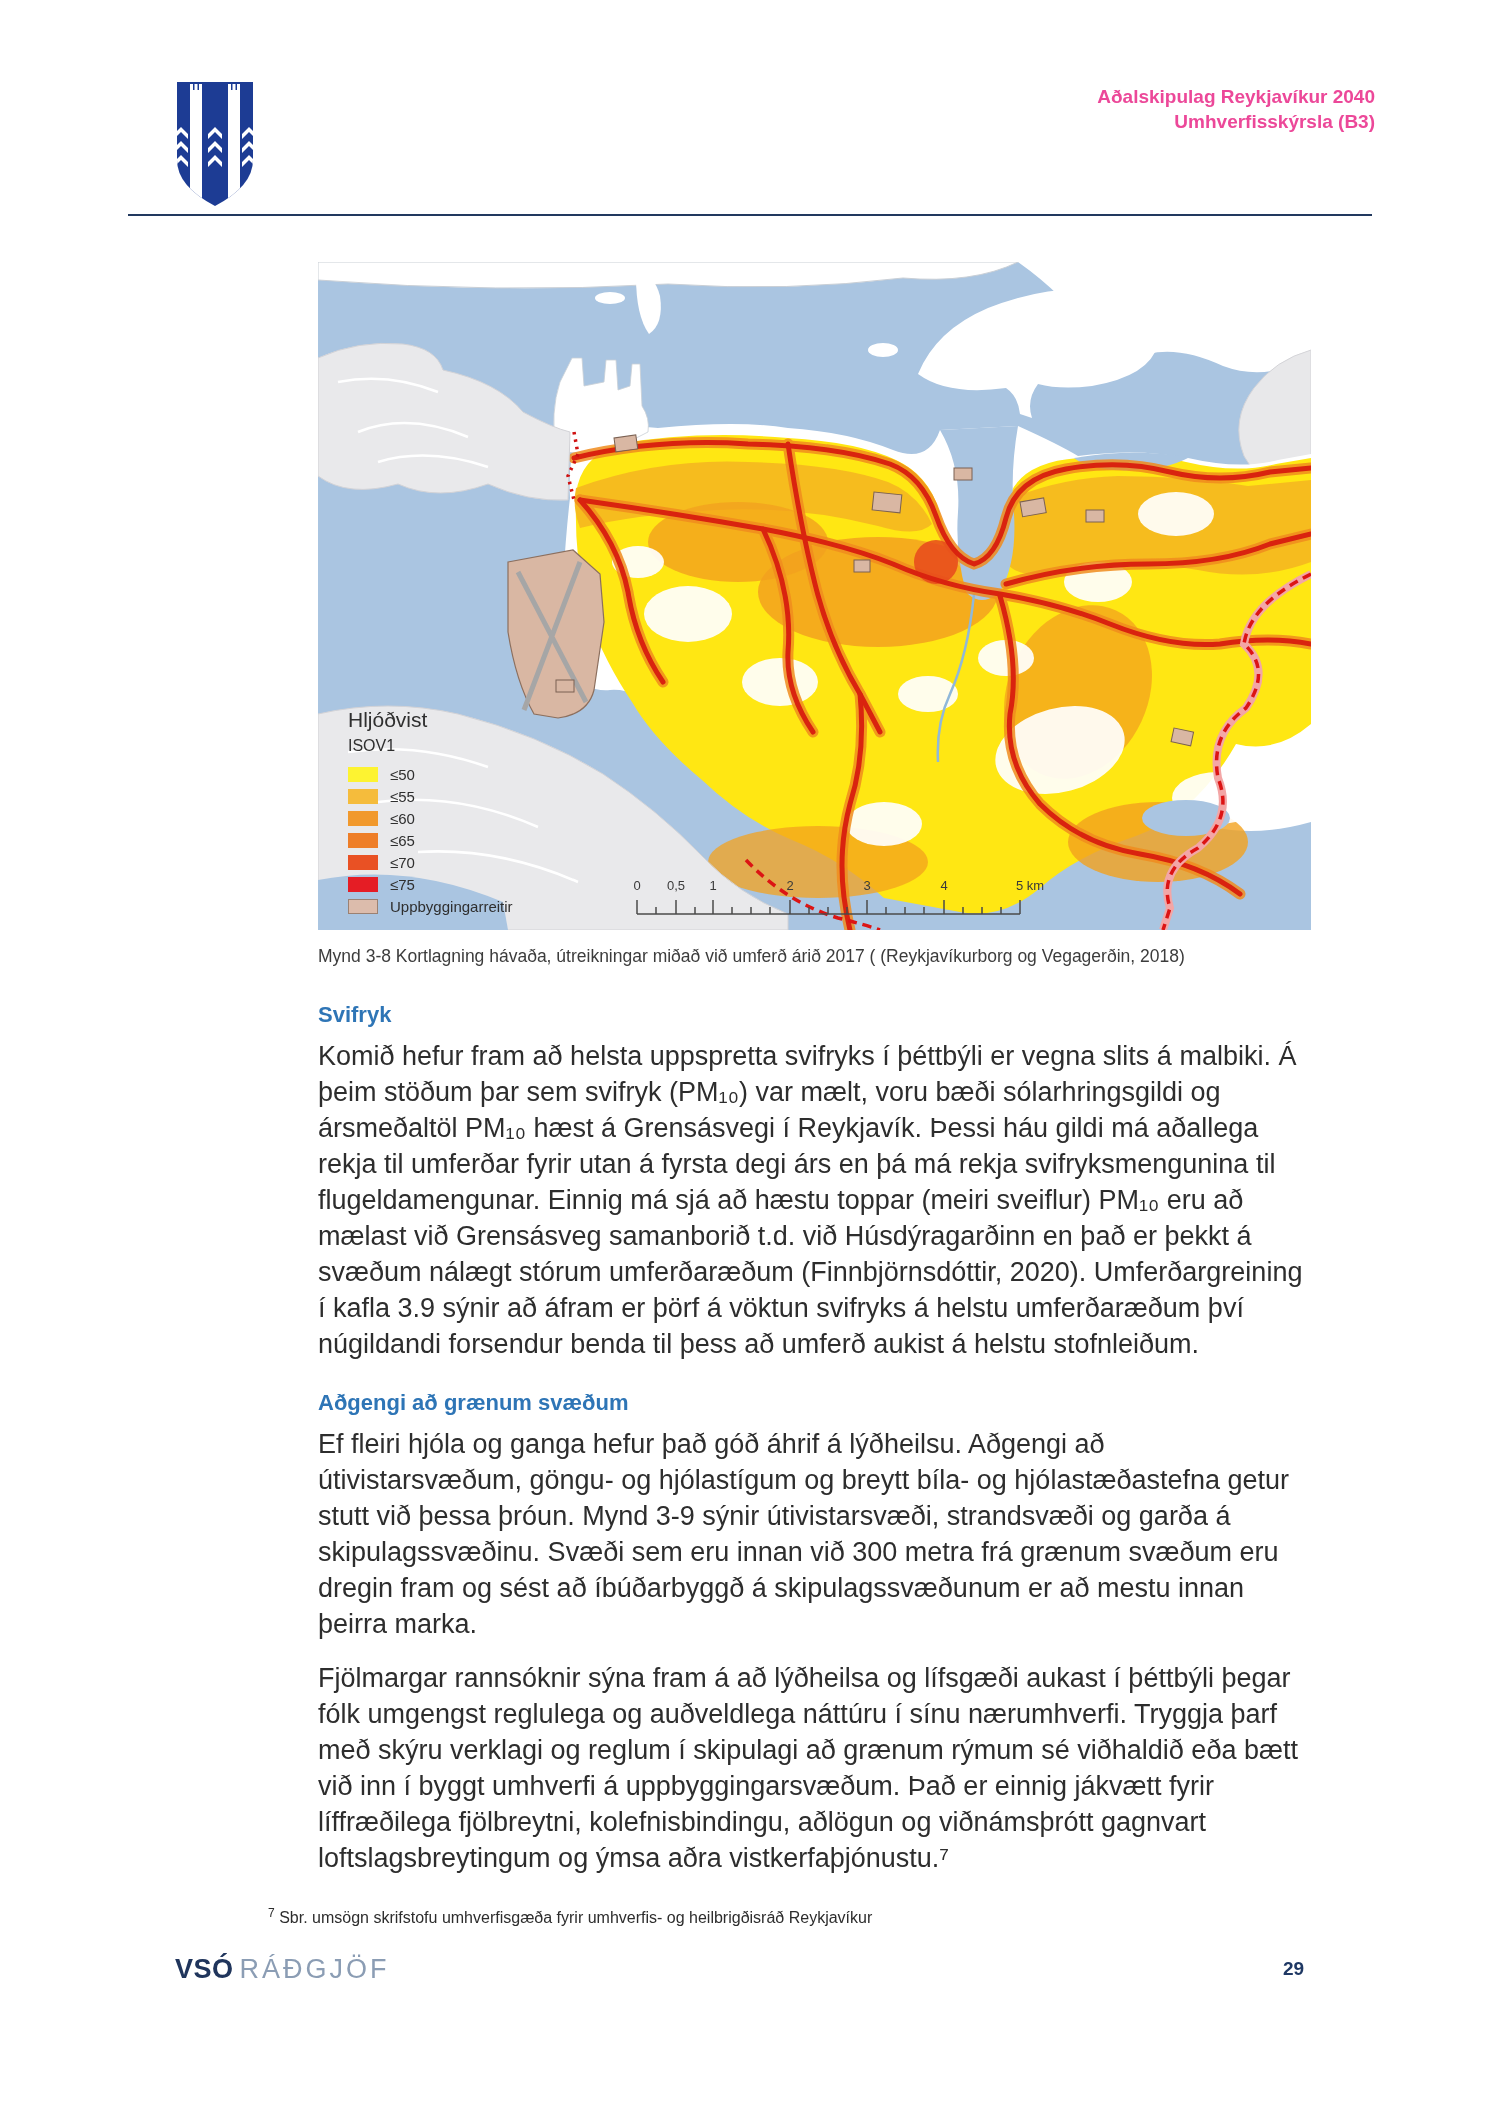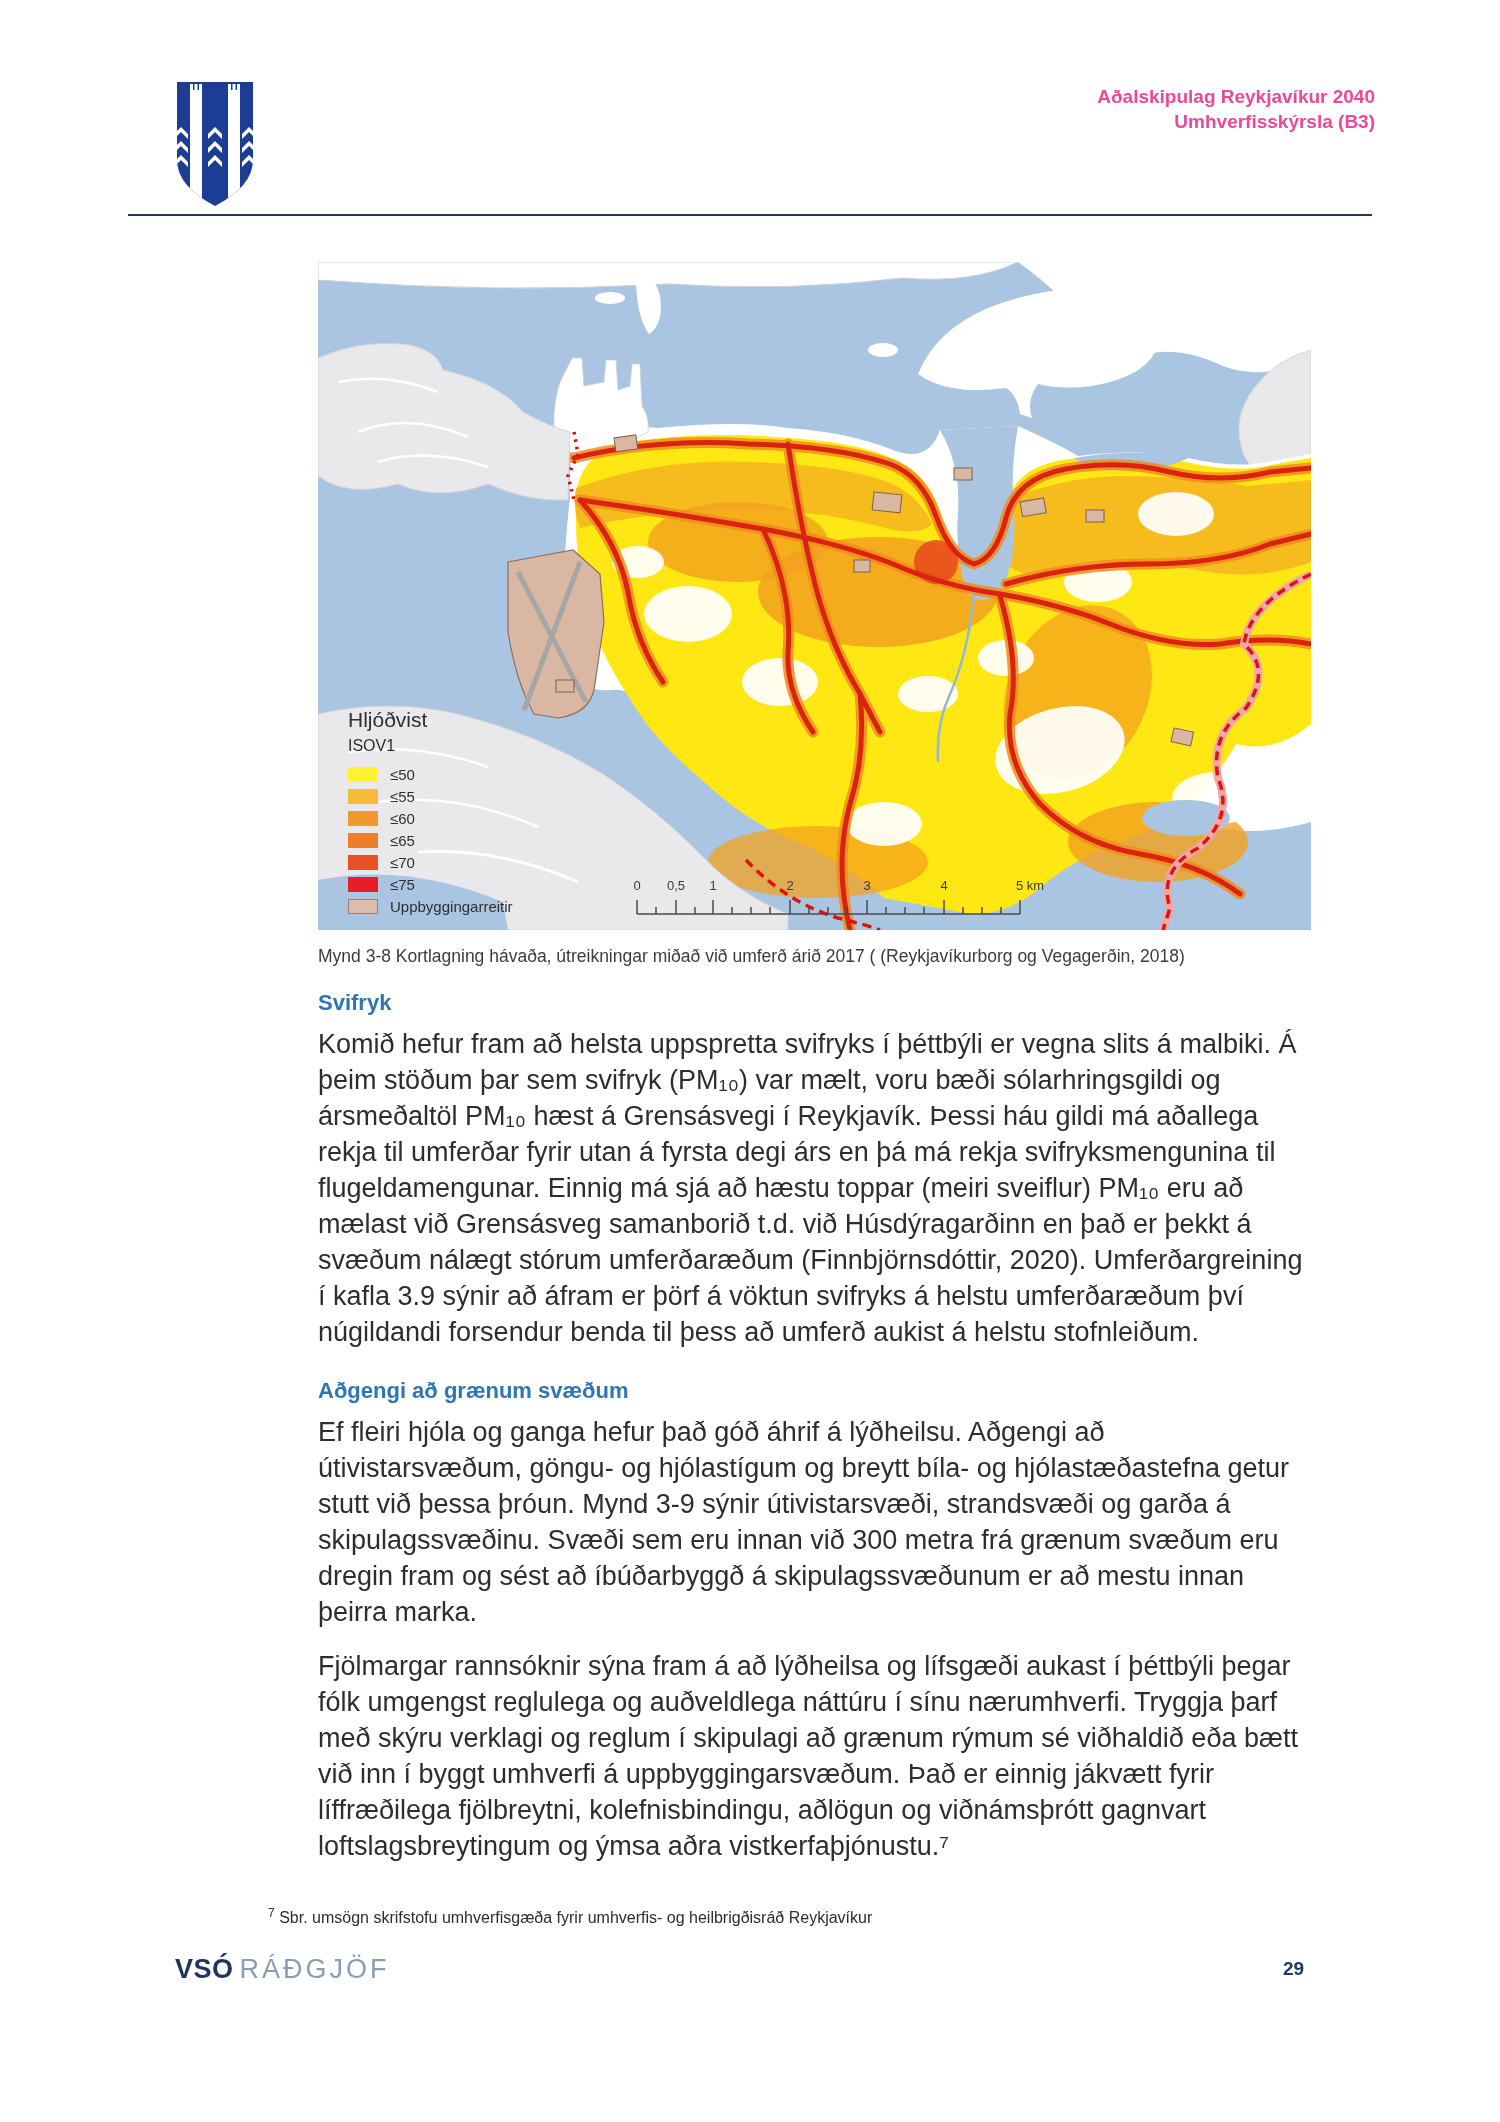--- a/index.html
+++ b/index.html
@@ -22,21 +22,21 @@
   .legend-title { font-size:21px; margin-bottom:5px; }
   .legend-sub { font-size:16px; margin-bottom:8px; }
   .legend-row { display:flex; align-items:center; height:22px; }
   .legend-swatch { display:inline-block; width:30px; height:15px; margin-right:12px; }
   .legend-swatch.tan { border:1px solid #9b8172; }
   .legend-label { font-size:15px; color:#2f2f2f; white-space:nowrap; }
   .scale-label { position:absolute; top:616px; transform:translateX(-50%); font-size:13px; color:#3a3a3a; white-space:nowrap; }
   .figure-caption { position:absolute; left:318px; top:946px; width:1010px; font-size:17.5px; color:#3c3c3c; }
   
   .content { position:absolute; left:318px; top:988px; width:995px; color:#2d2d2d; }
-  .section-heading { color:#2e75b6; font-size:22px; font-weight:bold; margin:2px 0 10px 0; }
+  .section-heading { color:#2e75b6; font-size:22px; font-weight:bold; margin:14px 0 10px 0; }
   .section-heading.second { margin-top:28px; }
   .content p { font-size:27px; line-height:36px; margin:0; }
   .content p.spaced { margin-top:18px; }
   
   .footnote { position:absolute; left:268px; top:1906px; font-size:16px; color:#2d2d2d; }
   .footnote sup { font-size:12px; }
   .footer-brand { position:absolute; left:175px; top:1954px; font-size:27px; white-space:nowrap; }
   .footer-brand .bold { color:#20355c; font-weight:bold; letter-spacing:0.5px; }
   .footer-brand .light { color:#8b9db4; font-weight:normal; letter-spacing:3px; margin-left:6px; }
   .page-number { position:absolute; left:1283px; top:1958px; font-size:19px; font-weight:bold; color:#1f3864; }

